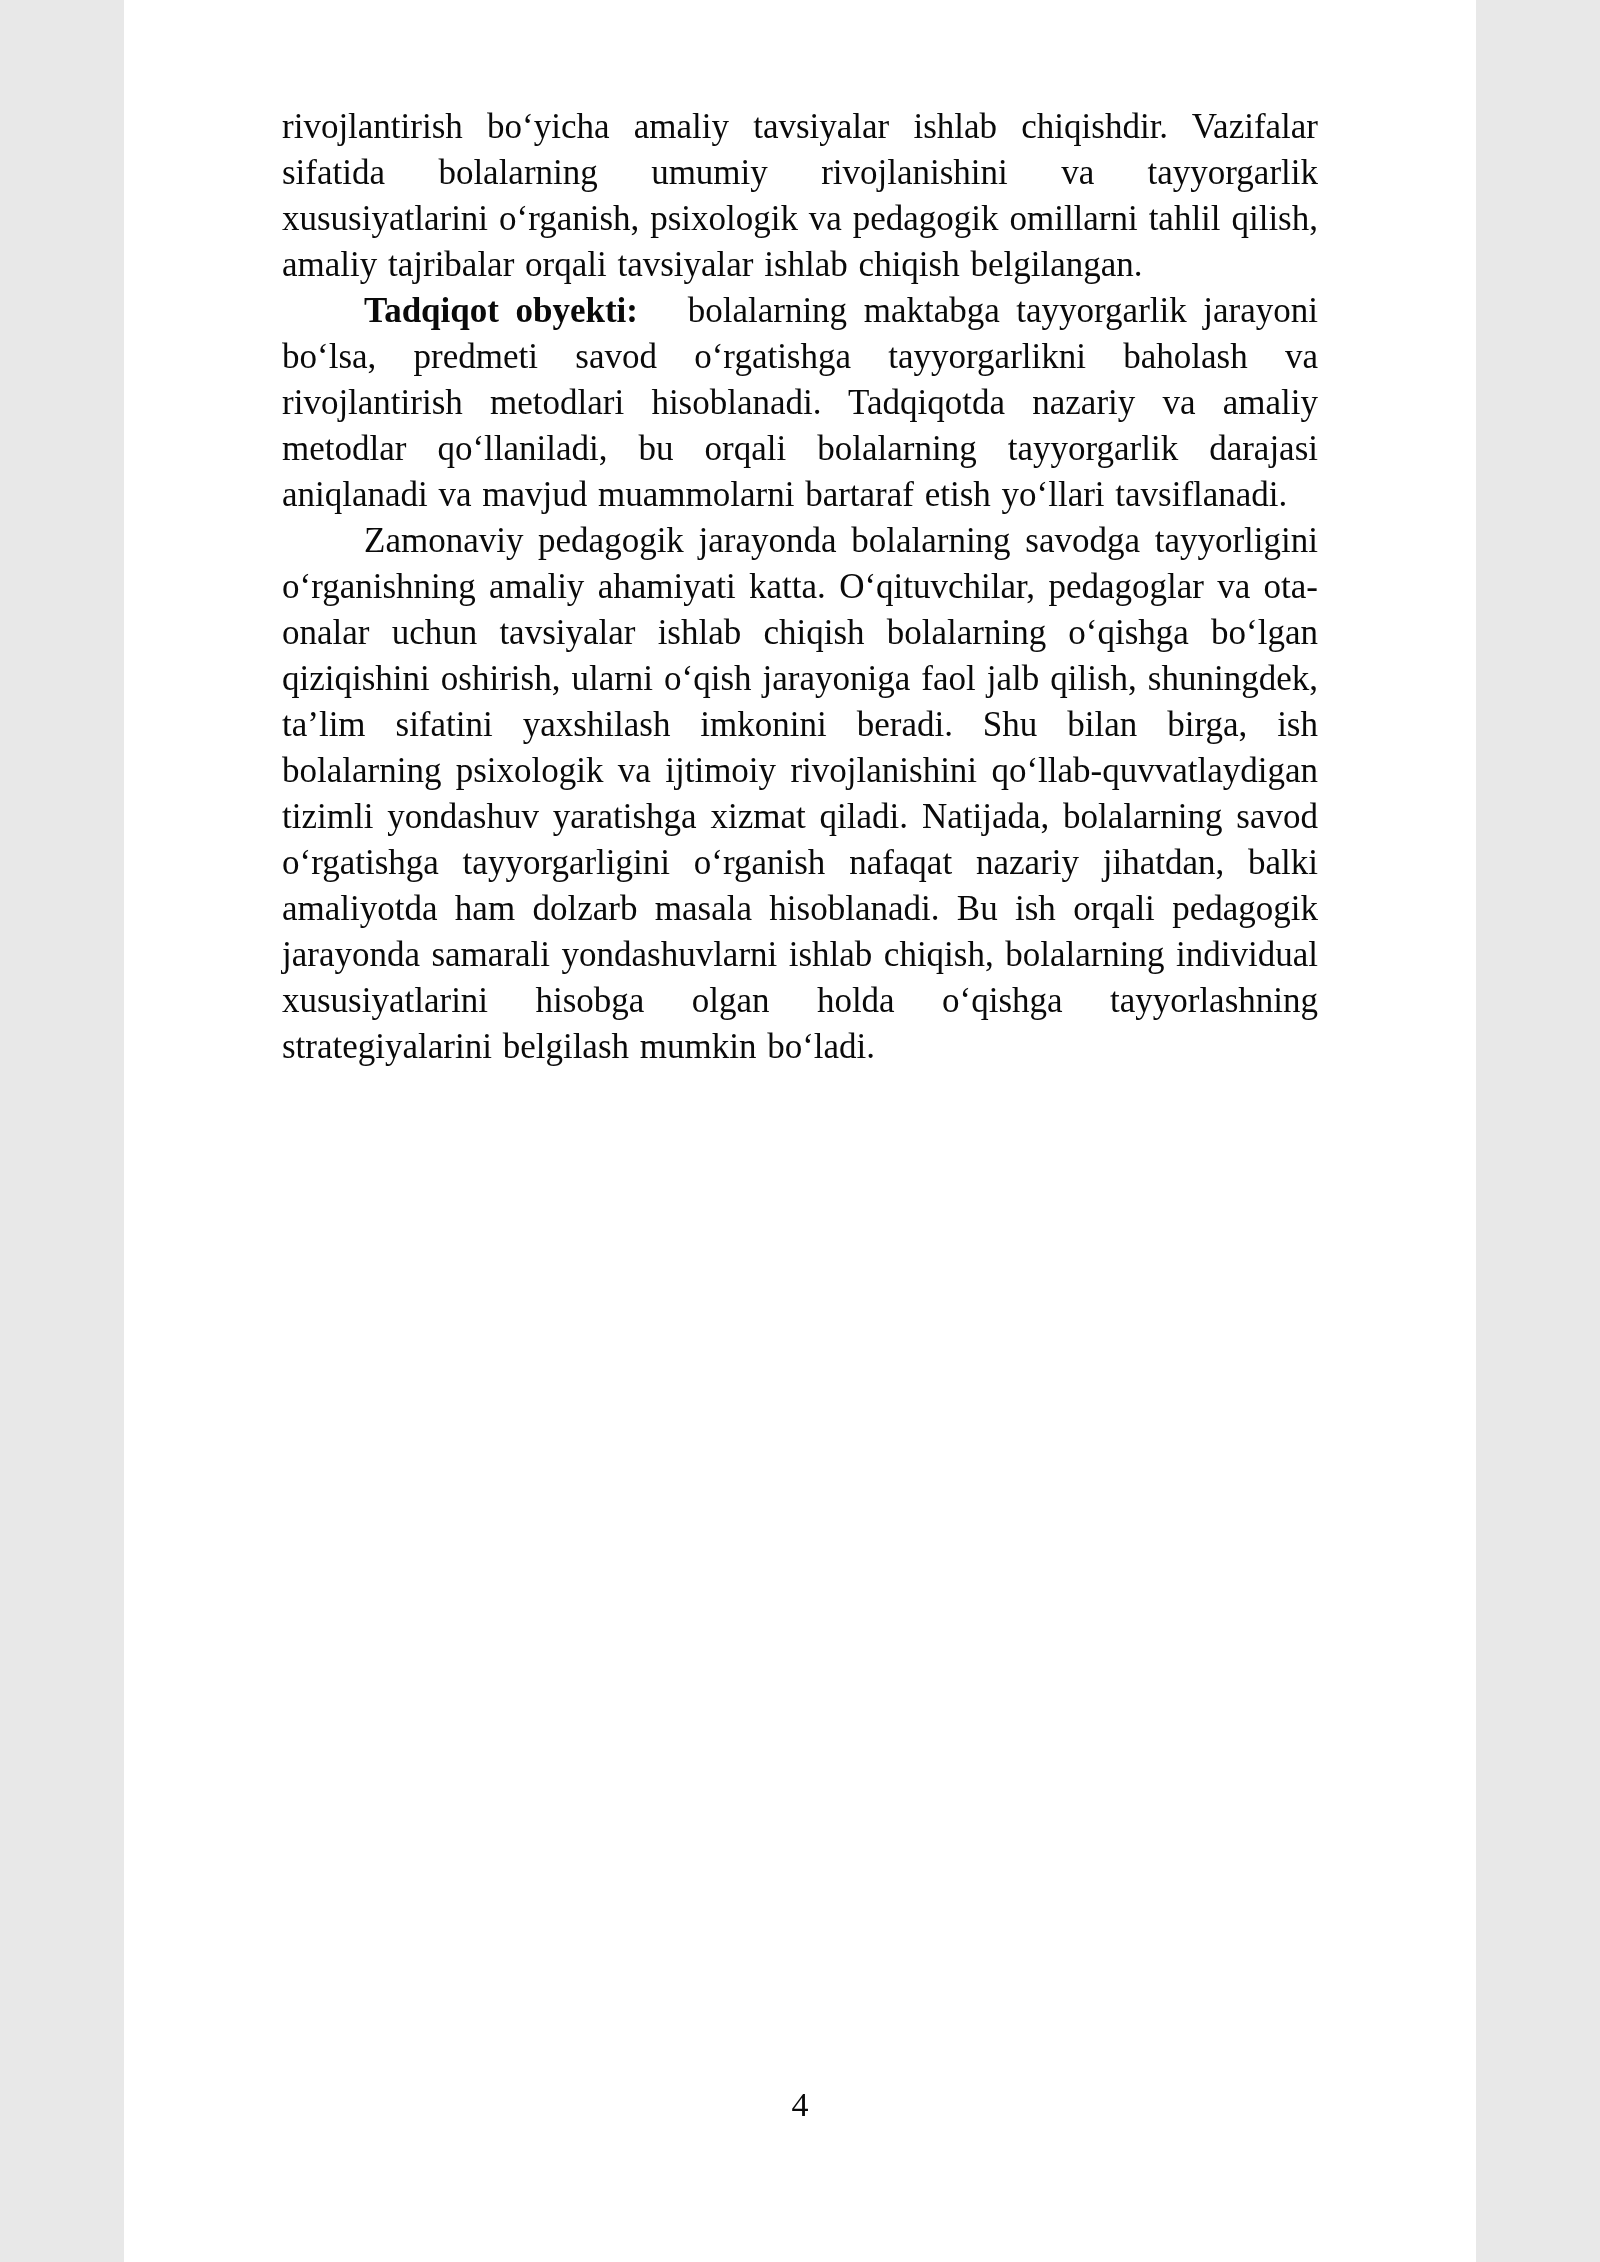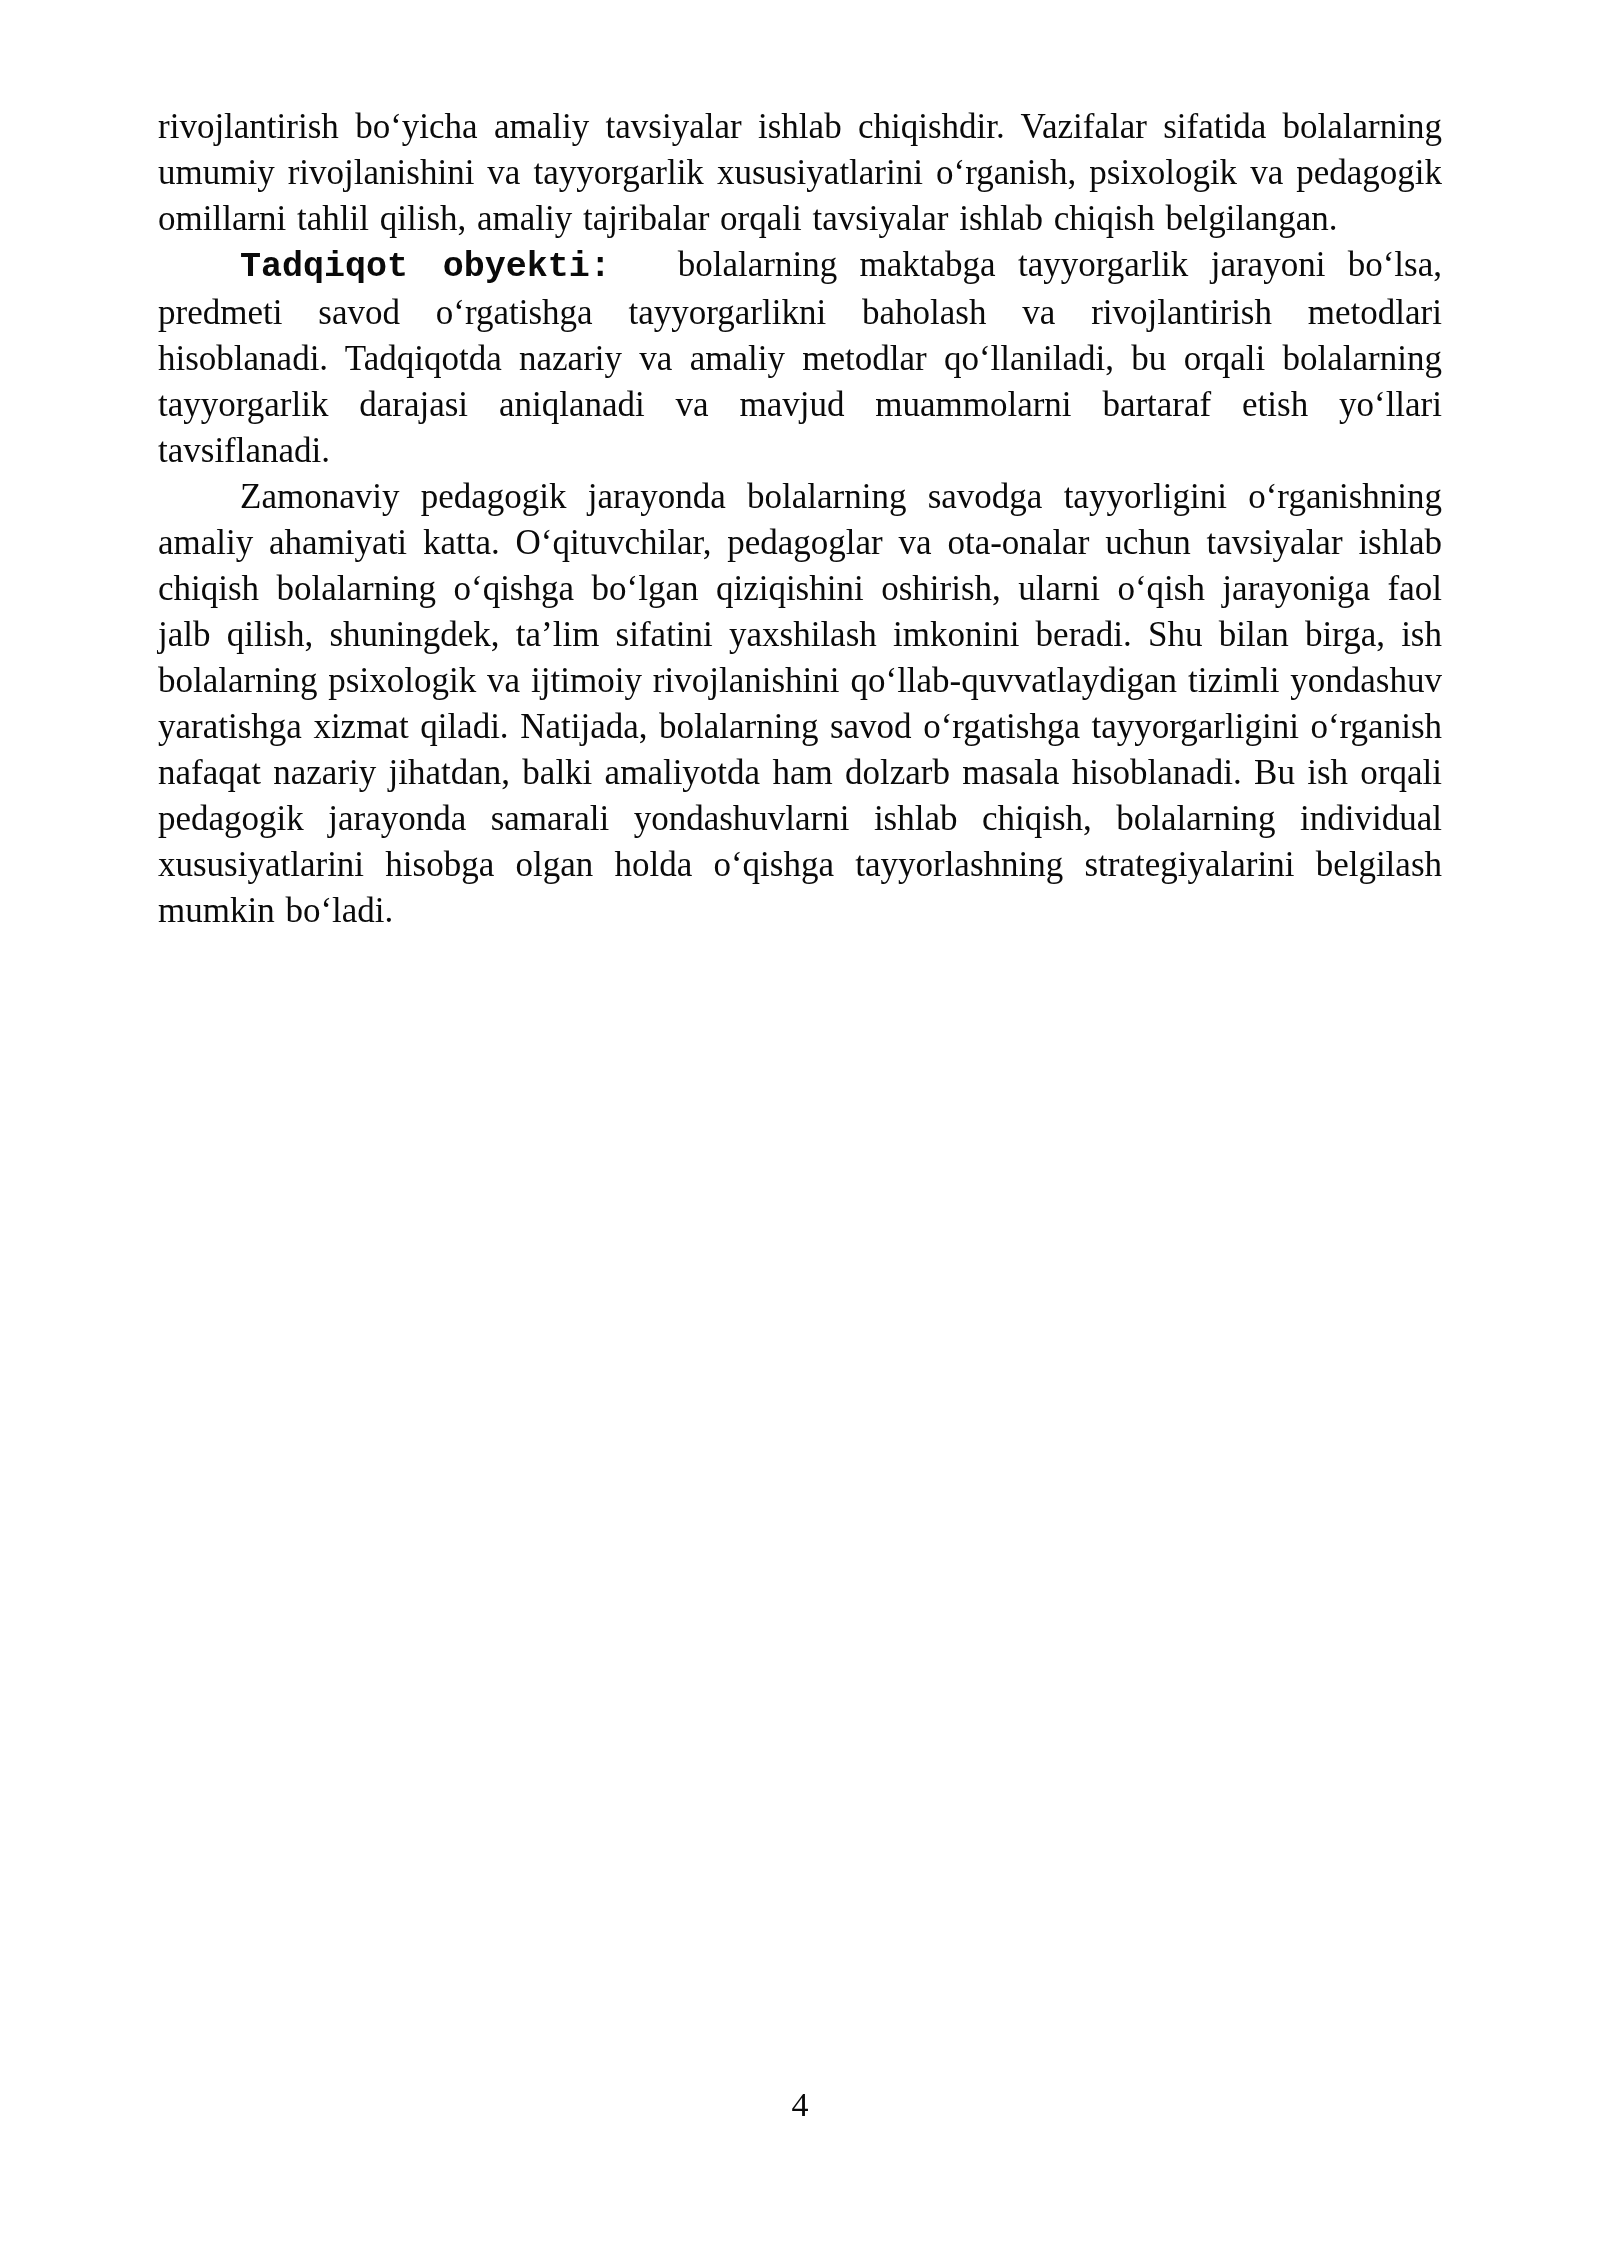--- a/index.html
+++ b/index.html
@@ -2,21 +2,21 @@
 <html><head>
 <meta charset="utf-8">
 <style>
   html, body {
     margin: 0;
     padding: 0;
     background: #e8e8e8;
   }
   .page {
     position: relative;
-    width: 1600px;
+    width: 1352px;
     height: 2262px;
     margin: 0 auto;
     background: #ffffff;
     font-family: "Liberation Serif", serif;
     color: #0a0a0a;
     overflow: hidden;
   }
   .content {
     position: absolute;
     left: 158px;
@@ -29,21 +29,20 @@
     padding: 0;
     font-size: 35px;
     line-height: 46px;
     word-spacing: 2px;
   }
   .content p.indent {
     text-indent: 82px;
   }
   .bold {
     font-weight: bold;
-    font-family: Liberation Mono, monospace;
   }
   .page-number {
     position: absolute;
     left: 0;
     right: 0;
     top: 2082px;
     text-align: center;
     font-size: 34px;
     line-height: 46px;
     color: #0a0a0a;

